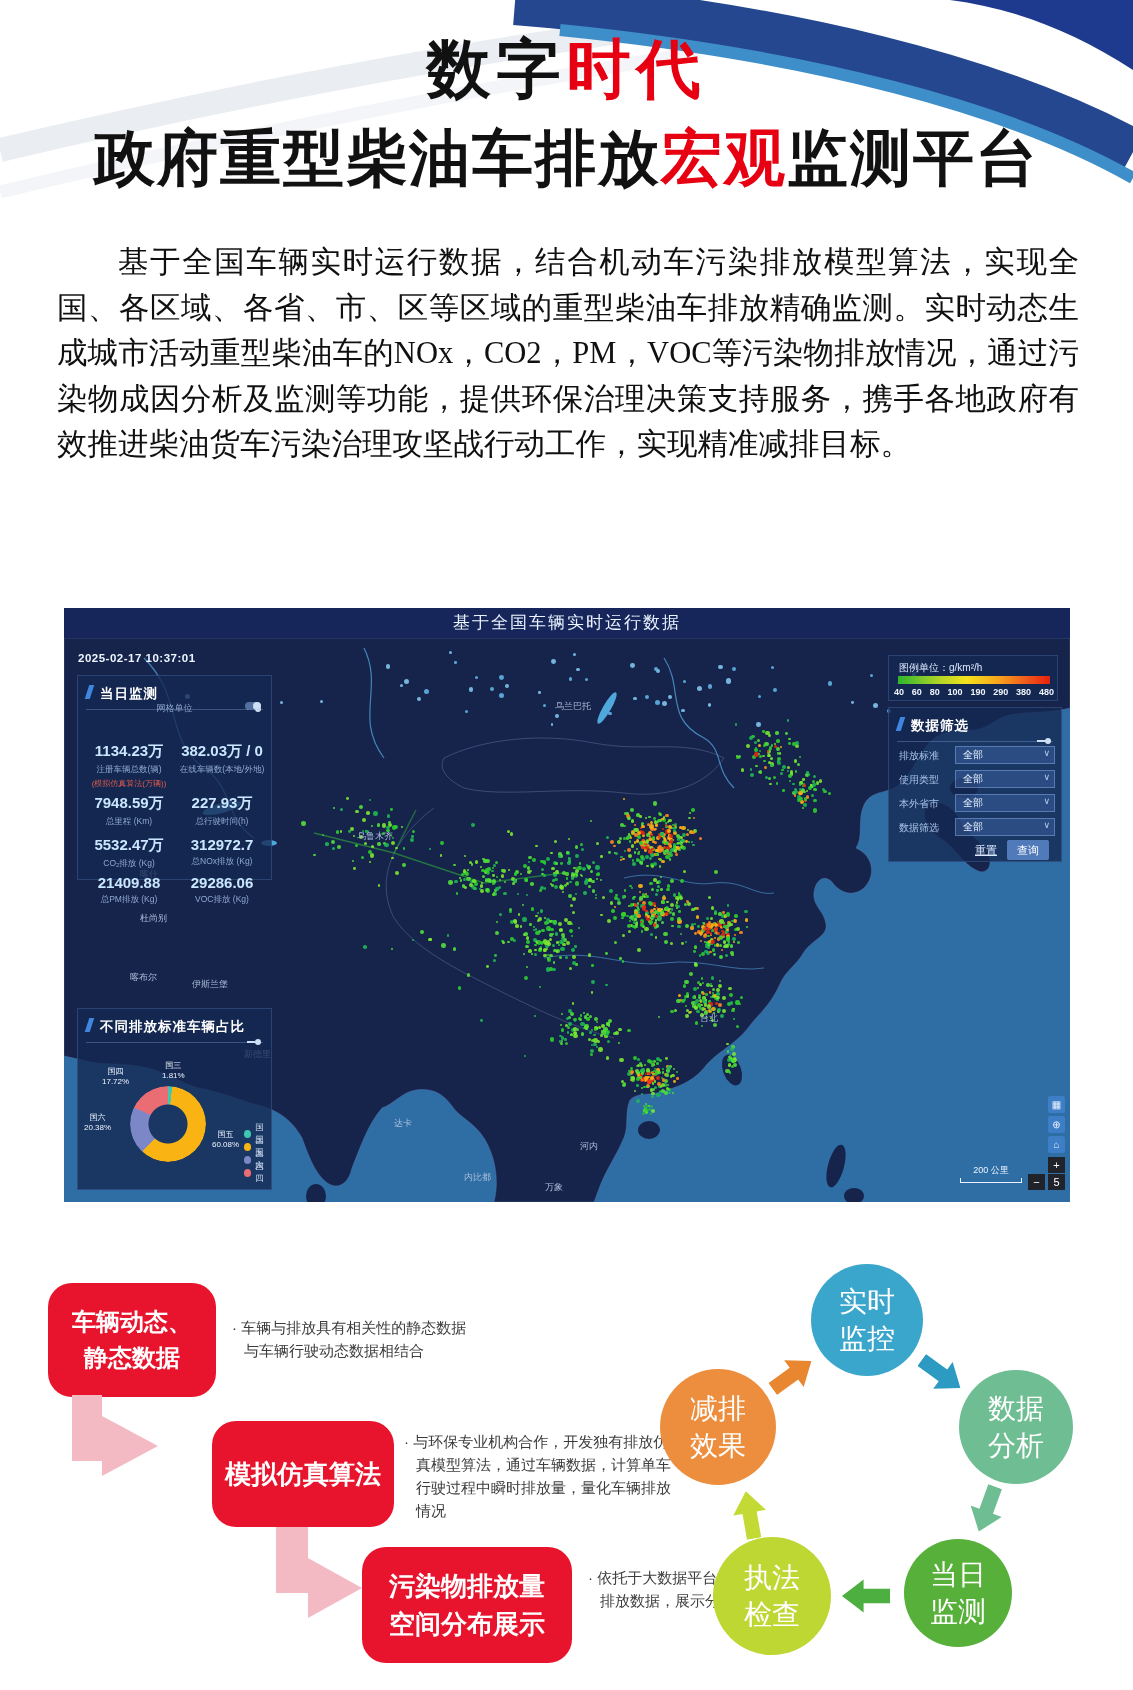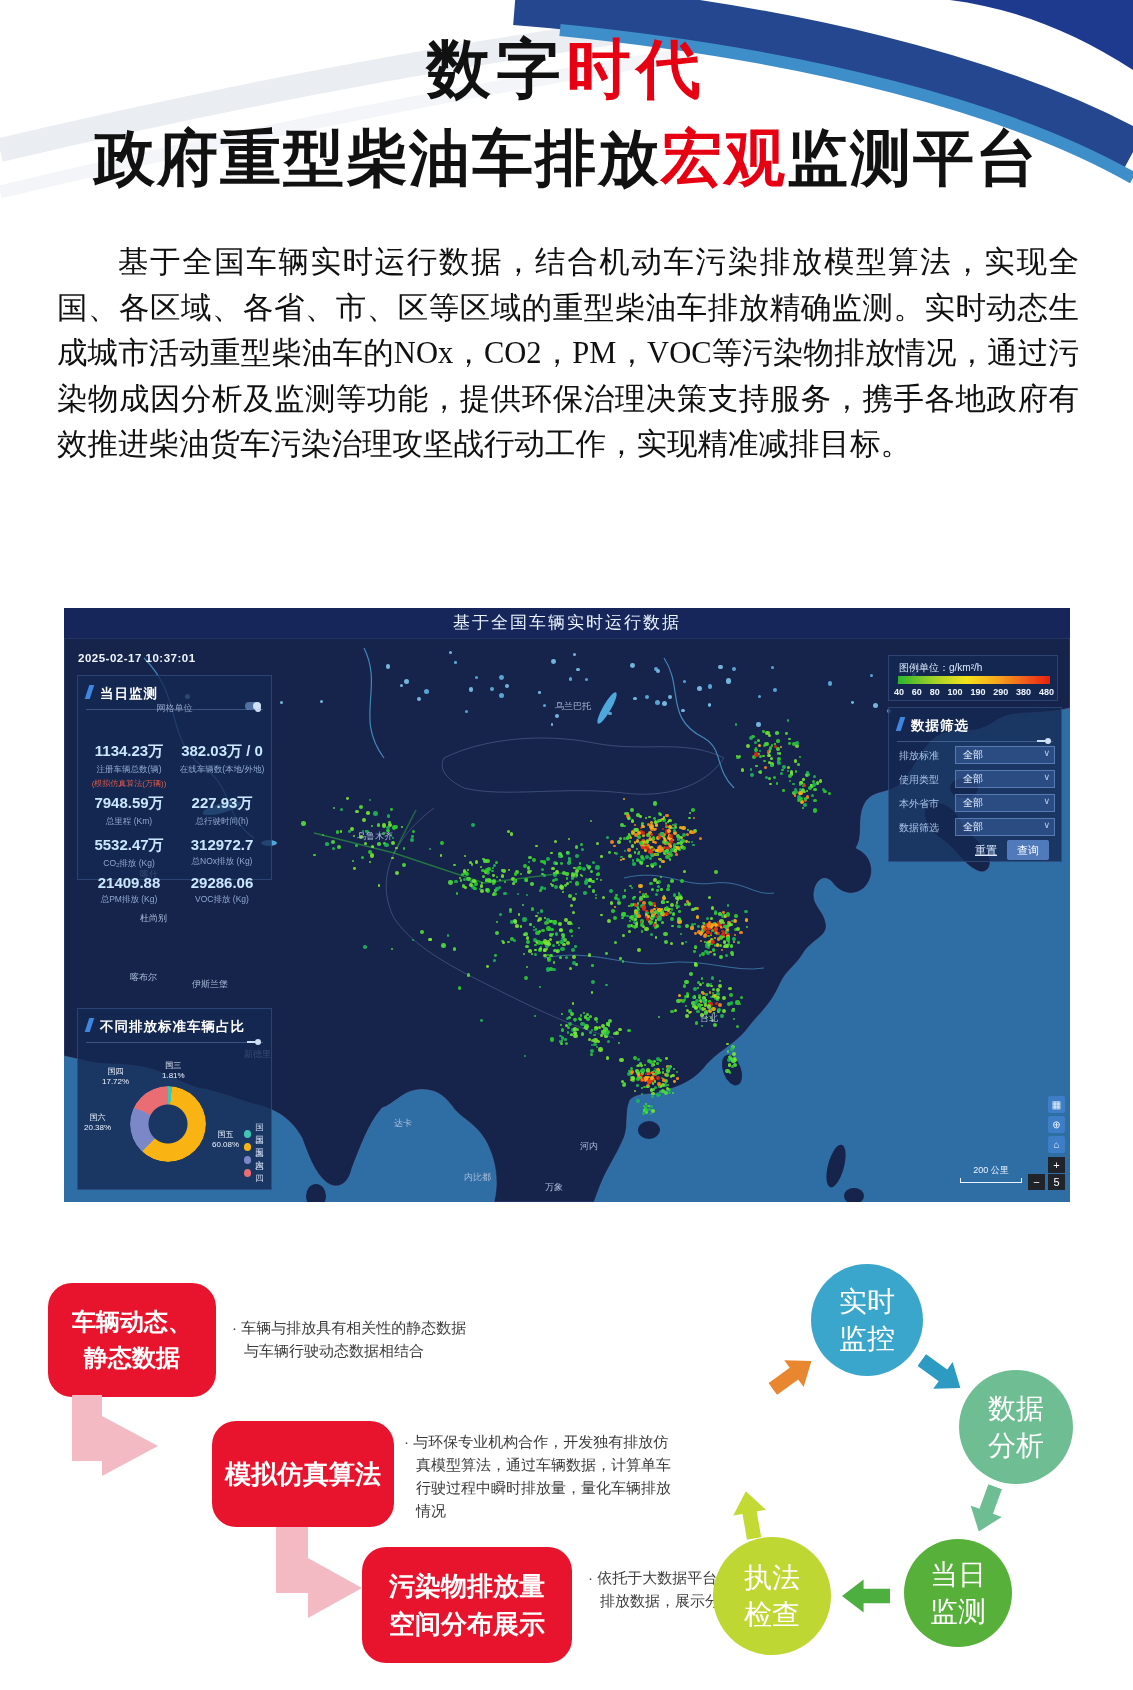--- a/index.html
+++ b/index.html
@@ -1894,20 +1894,23 @@
     </div>
   <div class="cycle-node" style="left: 811px; top: 1264px; width: 112px; height: 112px; background: rgb(59, 166, 203);">
       <span>实时监控</span>
     </div>
   <div class="cycle-node" style="left: 904px; top: 1539px; width: 108px; height: 108px; background: rgb(87, 176, 58);">
       <span>当日监测</span>
     </div>
   <div class="cycle-node" style="left: 713px; top: 1537px; width: 118px; height: 118px; background: rgb(191, 215, 51);">
       <span>执法检查</span>
     </div>
+  <div class="cycle-node" style="left: 660px; top: 1369px; width: 116px; height: 116px; background: rgb(236, 142, 61);">
+      <span>减排效果</span>
+    </div>
 
   <div class="cycle-arrow" style="left: 917px; top: 1356px; transform: rotate(36deg); background: rgb(45, 155, 193);"></div>
   <div class="cycle-arrow" style="left: 963px; top: 1491px; transform: rotate(110deg); background: rgb(111, 190, 147);"></div>
   <div class="cycle-arrow" style="left: 842px; top: 1578px; transform: rotate(180deg); background: rgb(76, 175, 63);"></div>
   <div class="cycle-arrow" style="left: 726px; top: 1497px; transform: rotate(-100deg); background: rgb(195, 217, 52);"></div>
   <div class="cycle-arrow" style="left: 768px; top: 1357px; transform: rotate(-36deg); background: rgb(232, 135, 47);"></div>
 
 </div>
 
 </body></html>

